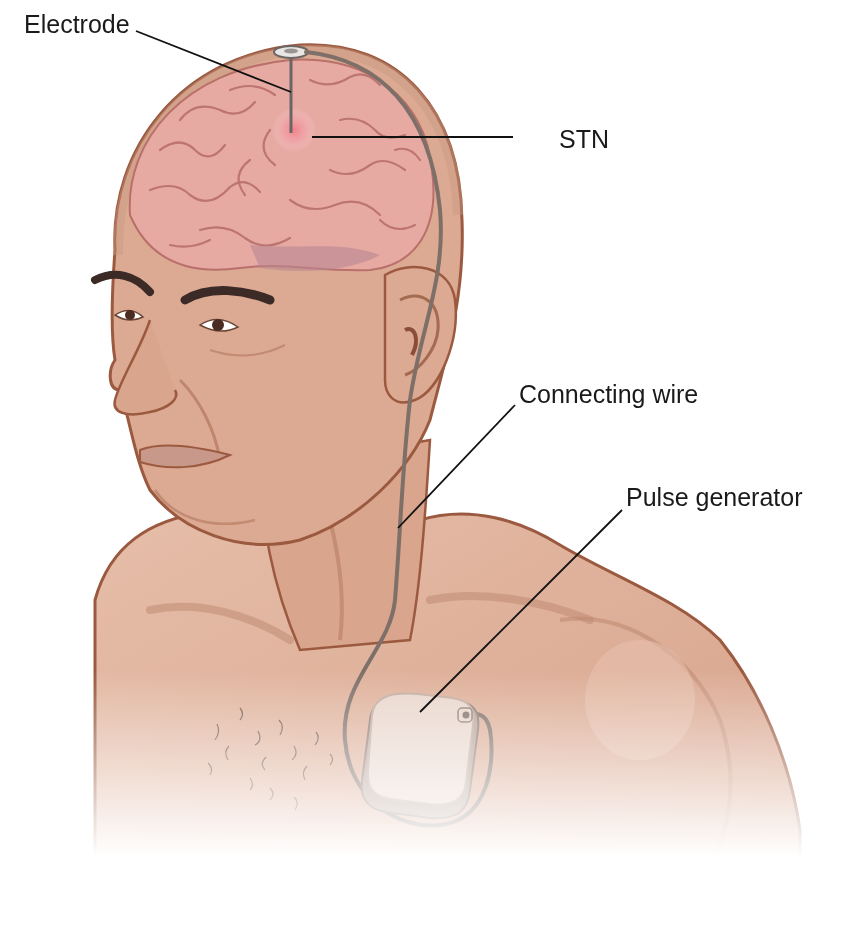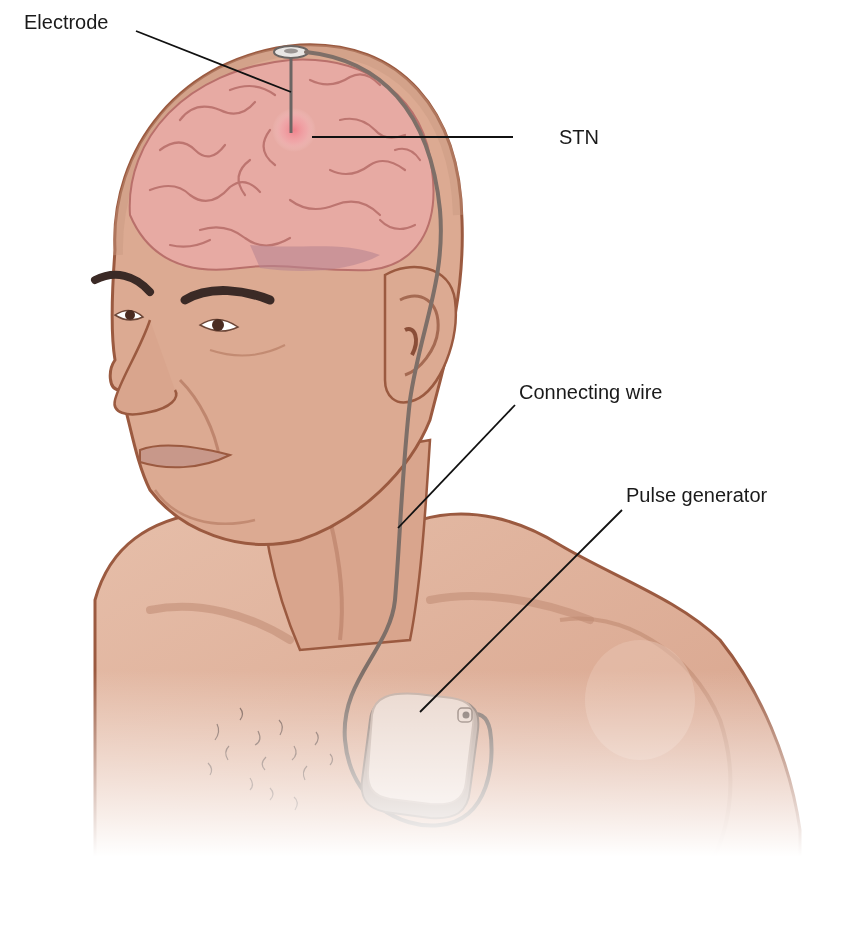--- a/index.html
+++ b/index.html
@@ -1,21 +1,21 @@
 <!DOCTYPE html>
 <html><head>
   <meta charset="utf-8">
   <style>
     html, body { margin: 0; padding: 0; background: #ffffff; }
     body { width: 846px; height: 931px; overflow: hidden; position: relative; font-family: "Liberation Sans", sans-serif; }
     #stage { position: absolute; left: 0; top: 0; width: 846px; height: 931px; }
     svg.art { position: absolute; left: 0; top: 0; }
     .label {
       position: absolute; font-family: "Liberation Sans", sans-serif;
-      font-size: 20px; color: #1a1a1a; white-space: nowrap; line-height: 1;
+      font-size: 25px; color: #1a1a1a; white-space: nowrap; line-height: 1;
     }
   </style>
 </head>
 <body>
 
 <div id="stage">
   <svg class="art" width="846" height="931" viewBox="0 0 846 931">
     <defs>
       <linearGradient id="fadeBottom" x1="0" y1="0" x2="0" y2="1">
         <stop offset="0.72" stop-color="#ffffff" stop-opacity="0"></stop>

